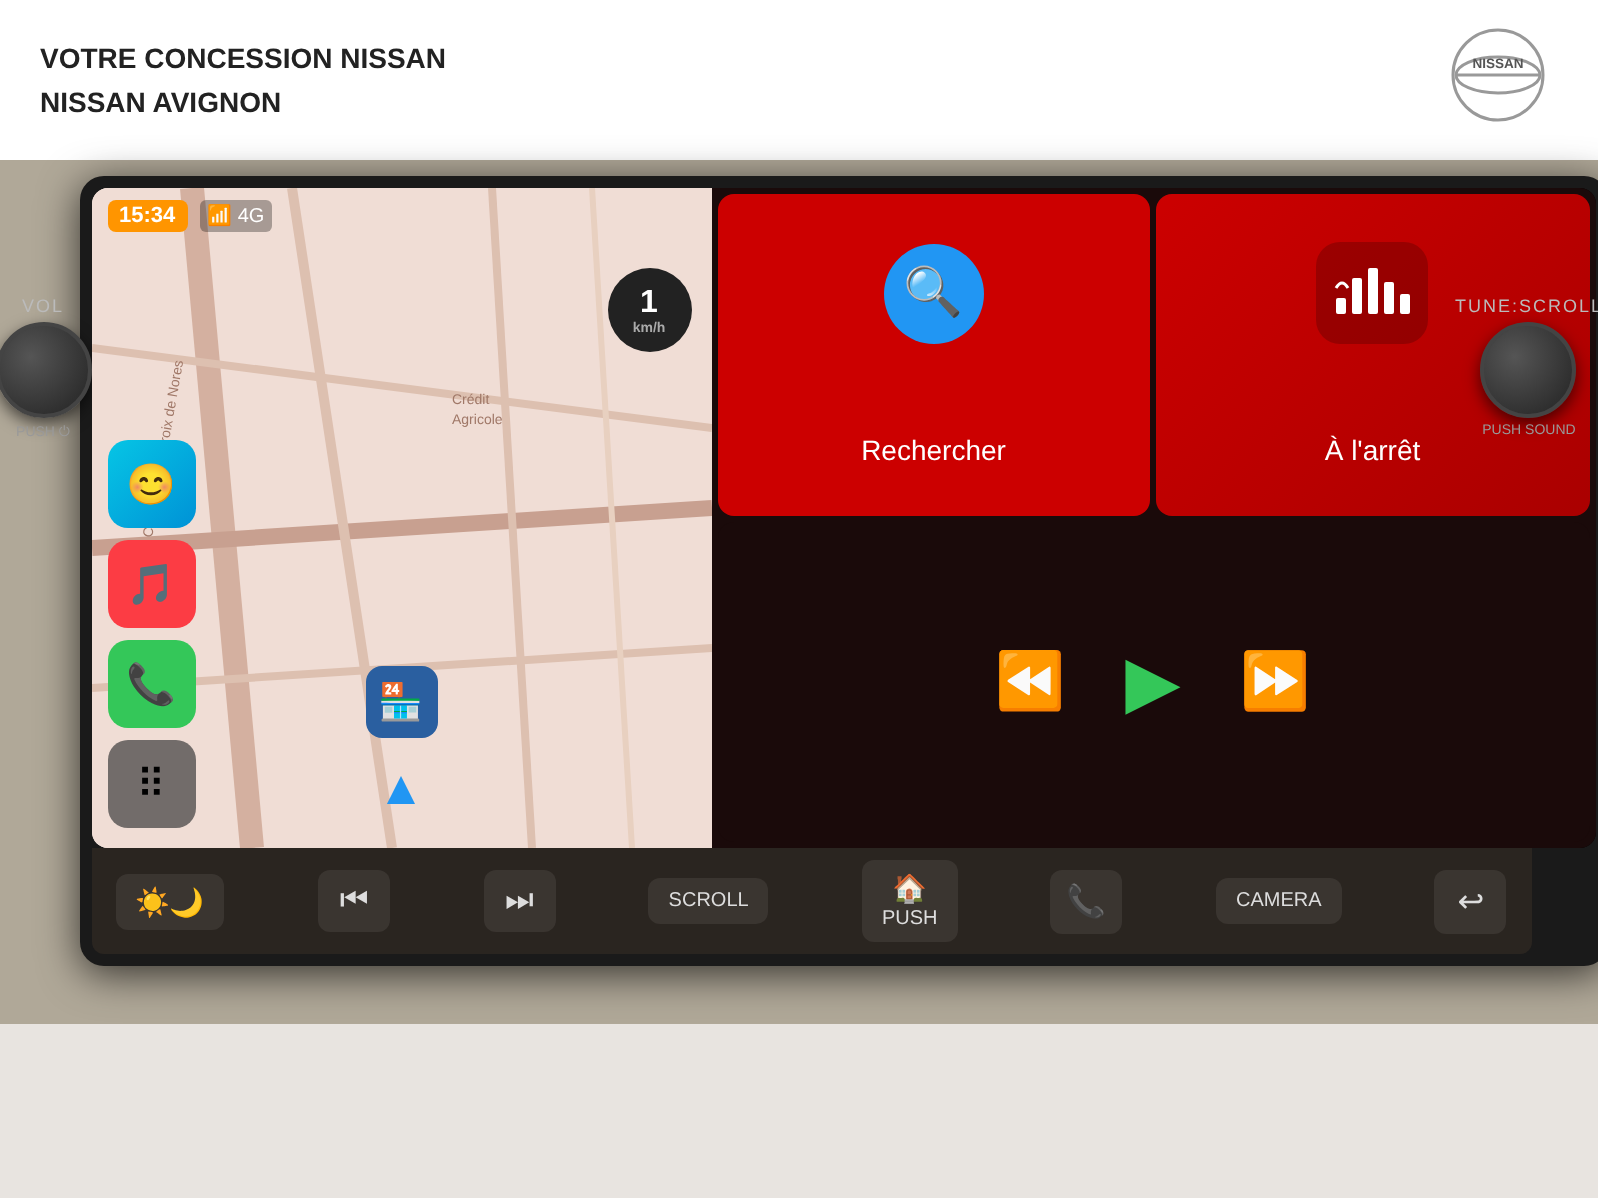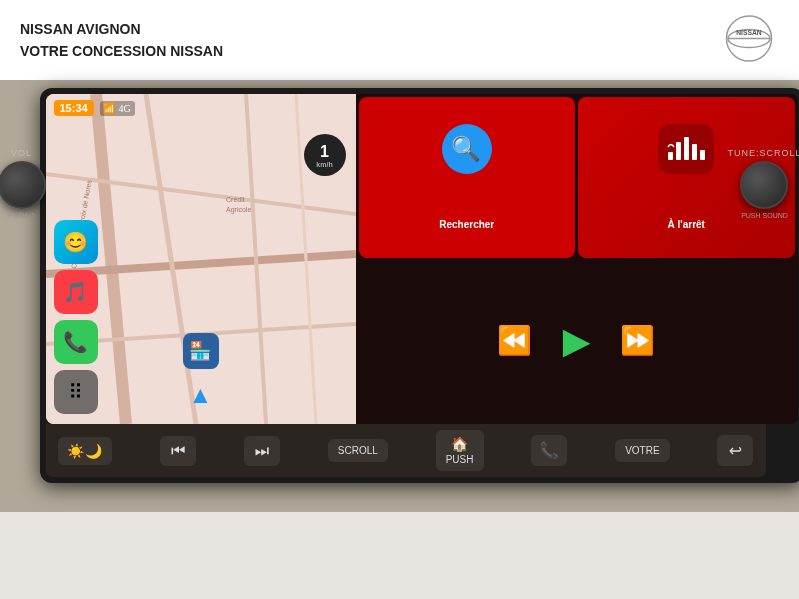--- a/index.html
+++ b/index.html
@@ -80,21 +80,20 @@
       font-weight: bold;
       padding: 2px 6px;
       border-radius: 4px;
     }
     .signal-icon {
       color: white;
       font-size: 10px;
       background: rgba(0,0,0,0.3);
       padding: 2px 4px;
       border-radius: 3px;
-      font-family: Liberation Serif, serif;
     }
 
     
     .app-icons {
       position: absolute;
       bottom: 10px;
       left: 8px;
       display: flex;
       flex-direction: column;
       gap: 6px;
@@ -181,22 +180,22 @@
       border-radius: 50%;
       display: flex;
       align-items: center;
       justify-content: center;
       font-size: 24px;
       color: white;
     }
 
     .tile-label {
       color: white;
-      font-size: 10px;
-      font-weight: 700;
+      font-size: 14px;
+      font-weight: 400;
       margin-top: 39px;
     }
 
     .playback-btn {
       color: white;
       font-size: 28px;
       cursor: pointer;
       background: none;
       border: none;
     }
@@ -260,22 +259,22 @@
       width: 100%;
       display: flex;
       justify-content: center;
     }
   </style>
 </head>
 <body>
 
 <div class="header">
   <div>
+    <div class="header-text">VOTRE CONCESSION NISSAN</div>
     <div class="header-text">NISSAN AVIGNON</div>
-    <div class="header-text">VOTRE CONCESSION NISSAN</div>
   </div>
   <div>
     <svg class="nissan-logo" viewBox="0 0 80 70" xmlns="http://www.w3.org/2000/svg">
       <circle cx="40" cy="35" r="30" fill="none" stroke="#999" stroke-width="2"></circle>
       <ellipse cx="40" cy="35" rx="28" ry="12" fill="none" stroke="#999" stroke-width="2"></ellipse>
       <text x="40" y="30" text-anchor="middle" font-size="9" font-weight="bold" fill="#555" font-family="Arial">NISSAN</text>
       <line x1="12" y1="35" x2="68" y2="35" stroke="#999" stroke-width="2"></line>
     </svg>
   </div>
 </div>
@@ -382,21 +381,21 @@
         <button class="ctrl-btn-icon-only">⏭</button>
         <button class="ctrl-btn">
           <span>SCROLL</span>
         </button>
         <button class="ctrl-btn">
           <span class="icon">🏠</span>
           <span>PUSH</span>
         </button>
         <button class="ctrl-btn-icon-only">📞</button>
         <button class="ctrl-btn">
-          <span>VOTRE</span>
+          <span>CAMERA</span>
         </button>
         <button class="ctrl-btn-icon-only">↩</button>
       </div>
     </div>
 
   </div>
 </div>
 
 <div class="bottom-bezel"></div>
 

